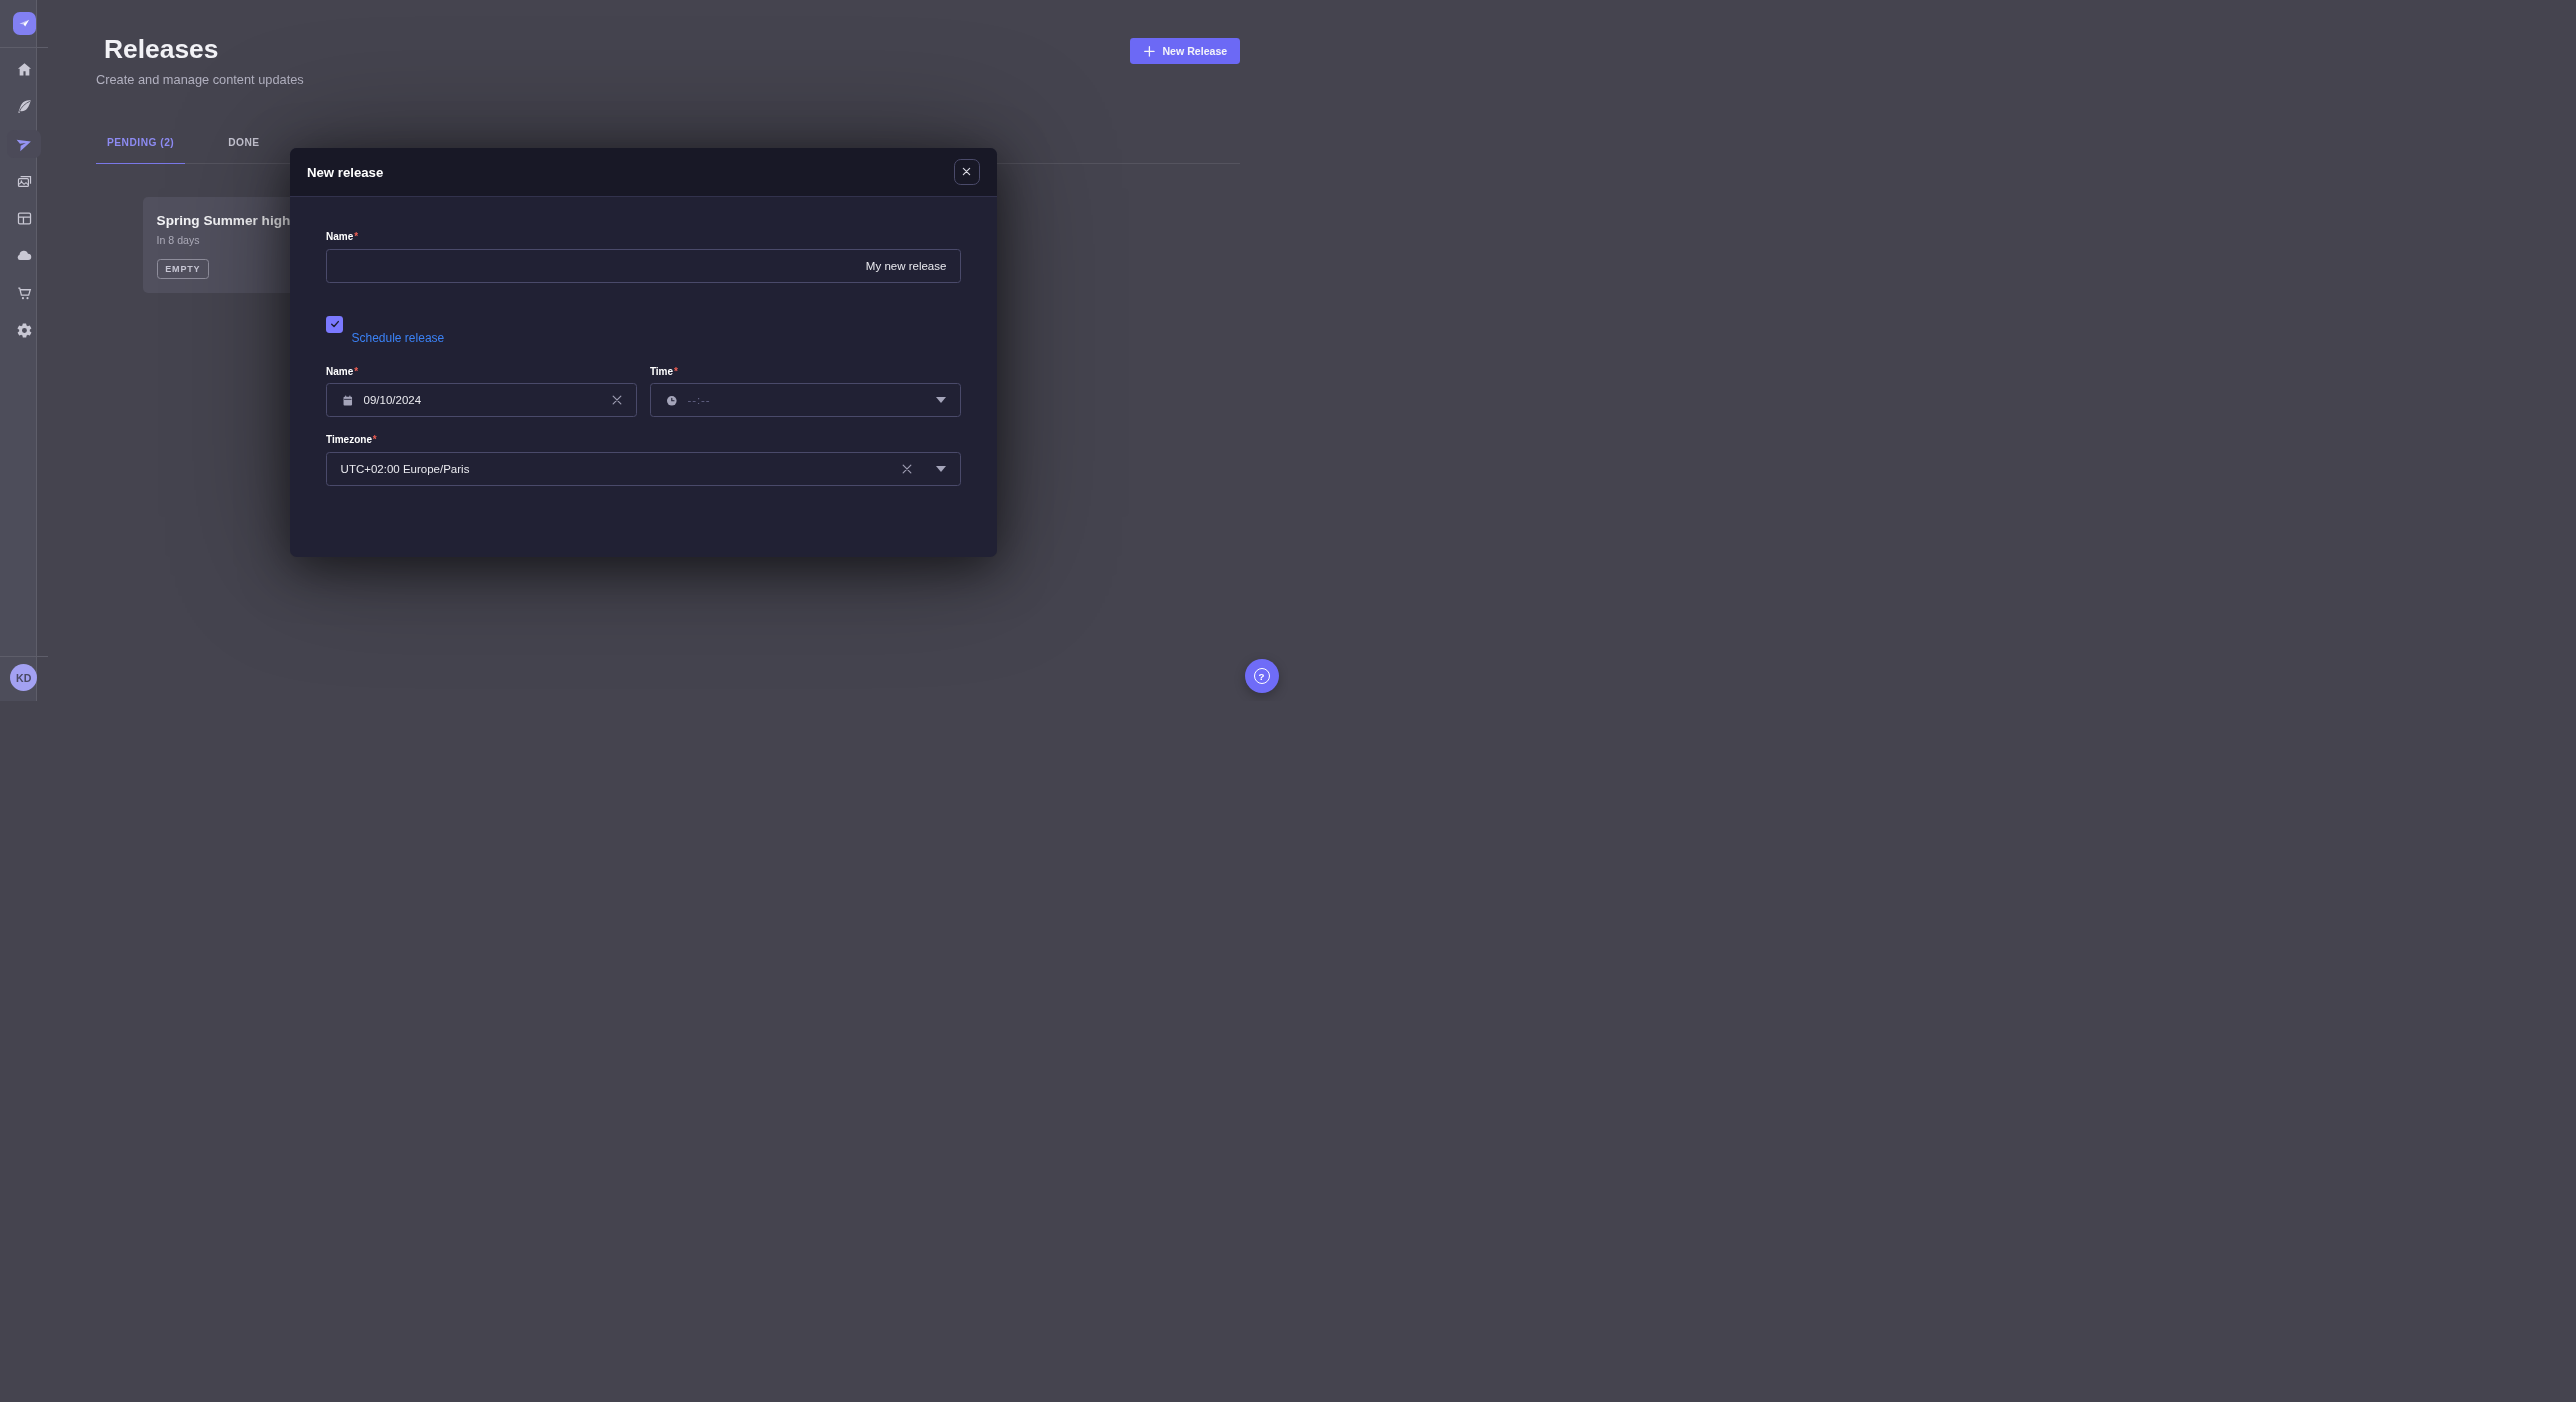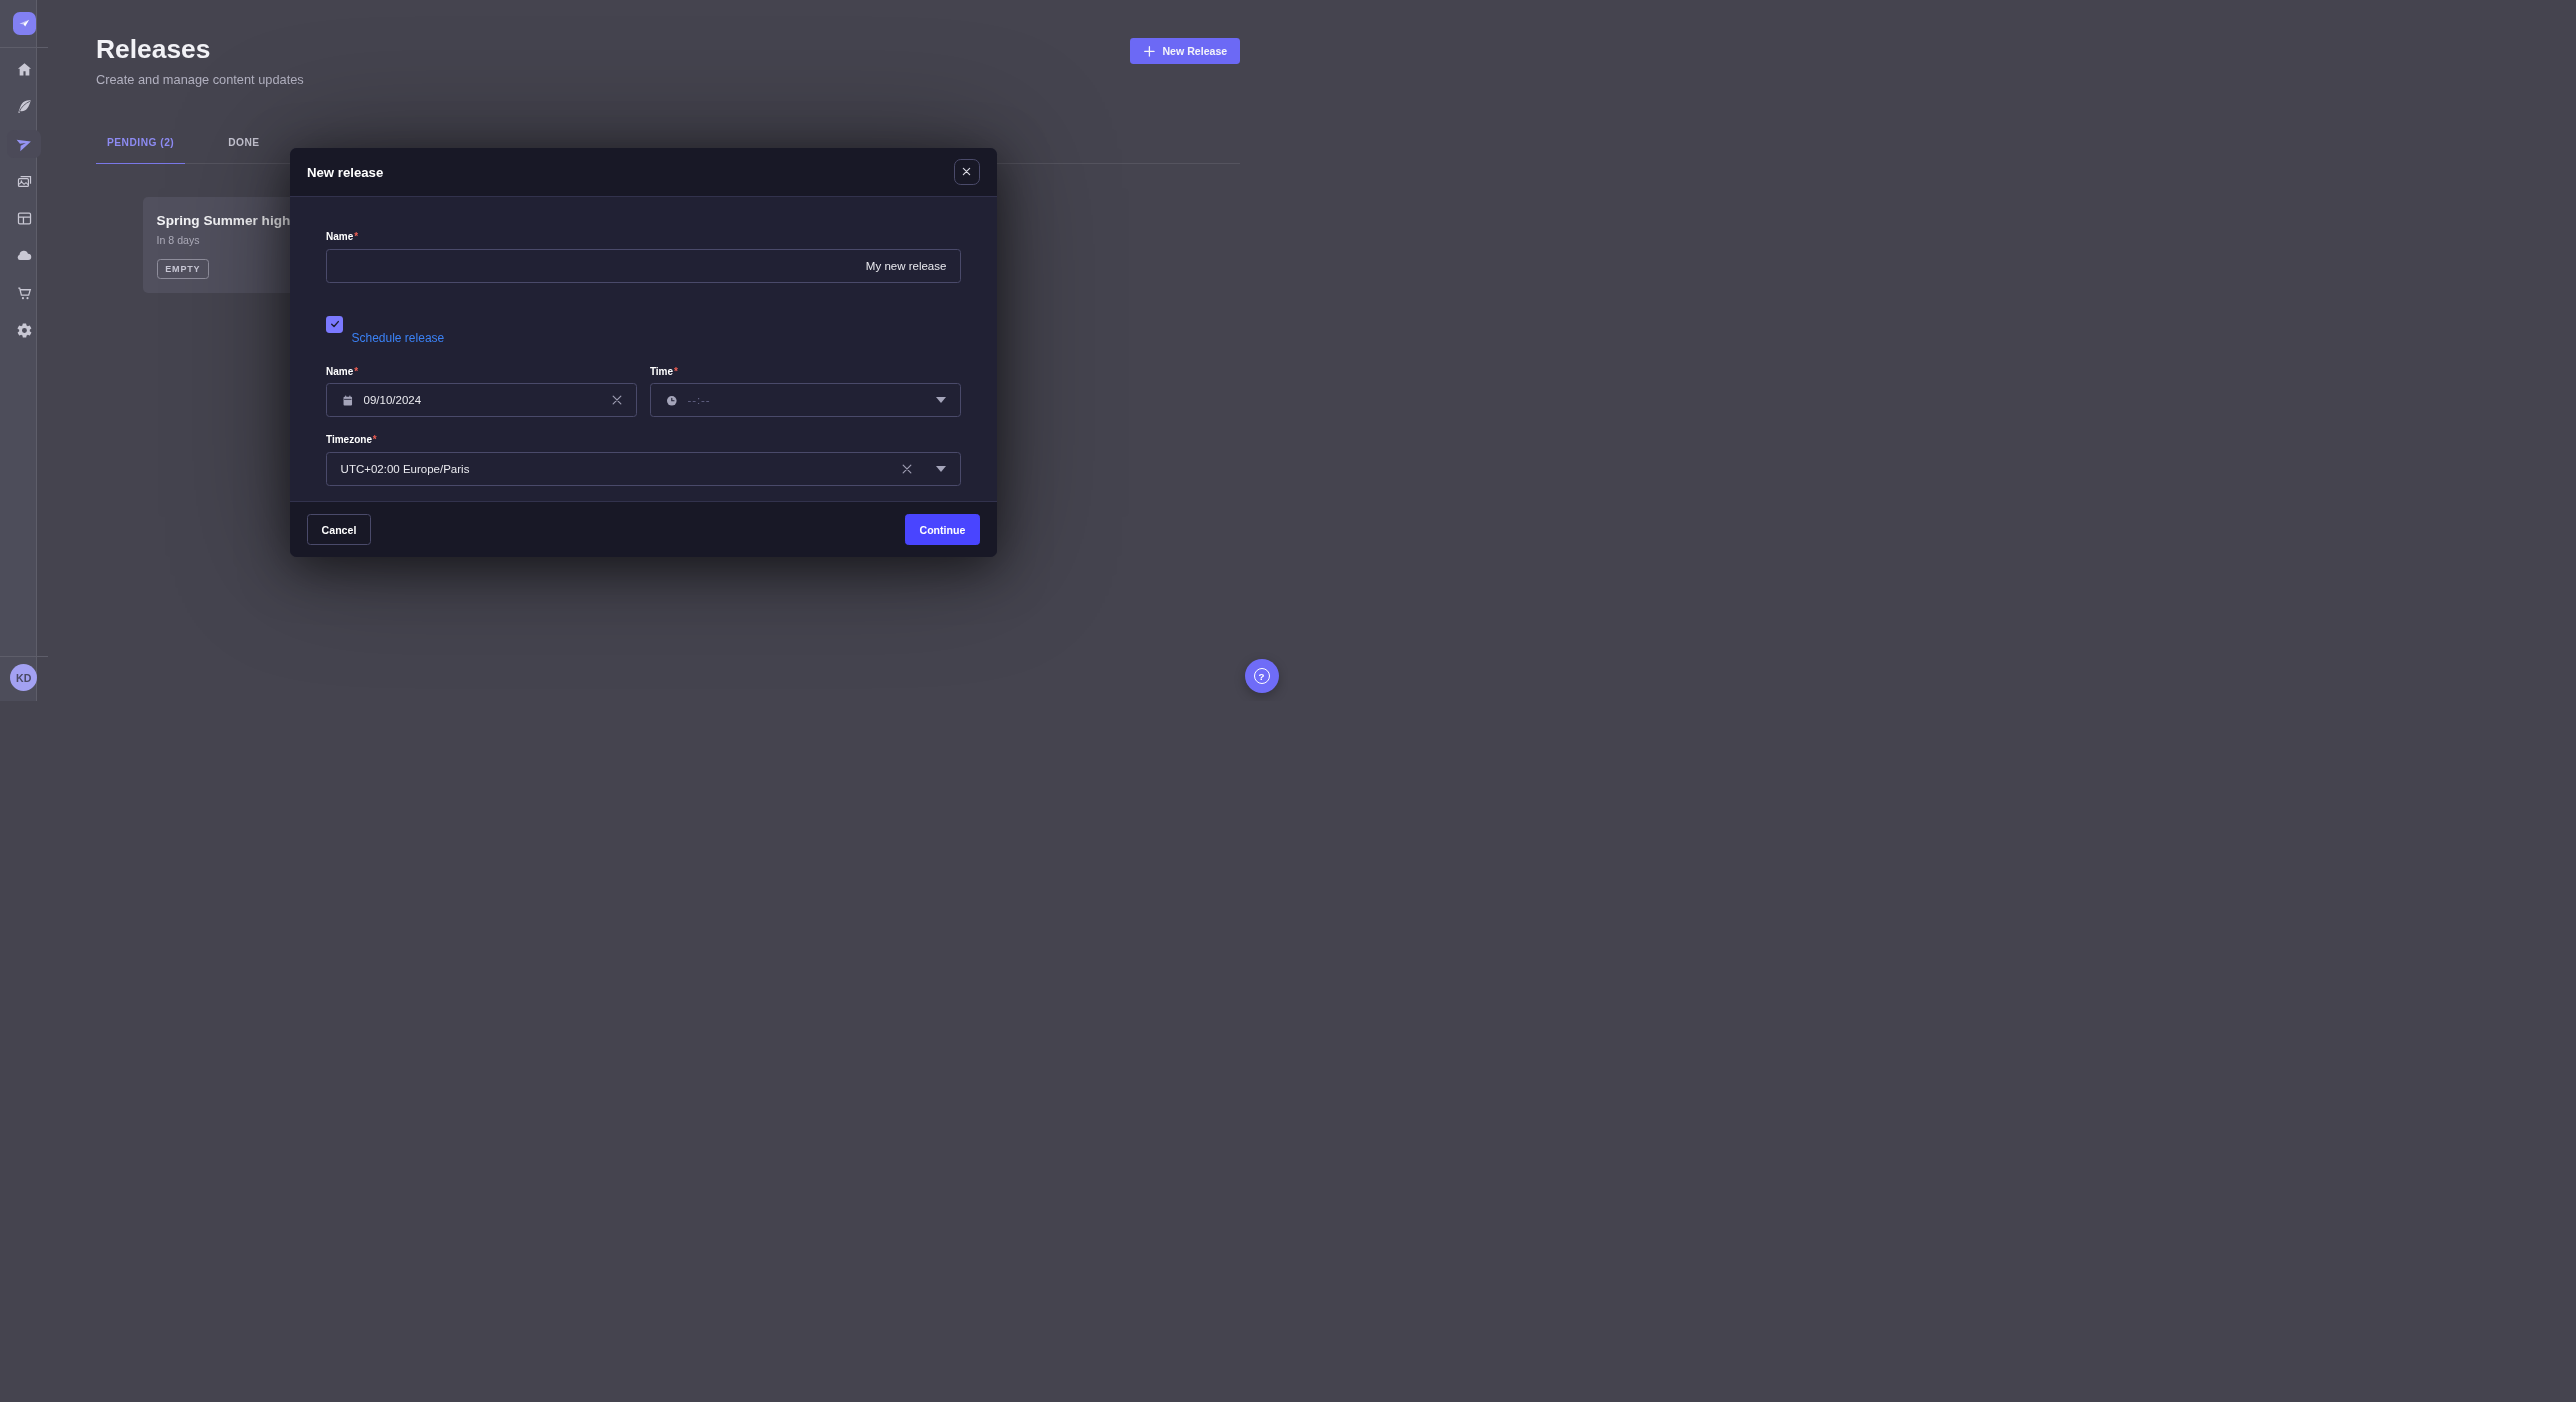--- a/index.html
+++ b/index.html
@@ -15,21 +15,21 @@
   .nav { position:absolute; top:55px; left:0; width:48px; display:flex; flex-direction:column; align-items:center; }
   .nav-item { width:34px; height:28px; margin-bottom:9.4px; border-radius:6.8px;
     display:flex; align-items:center; justify-content:center; color:#c9c8d4; cursor:pointer; }
   .nav-item.active { background:#4b4a58; color:#9593f2; }
   .avatar { position:absolute; left:10.2px; top:664px; width:27px; height:27px; border-radius:50%;
     background:#a3a1f2; color:#4a4964; font-size:10.6px; font-weight:700;
     display:flex; align-items:center; justify-content:center; cursor:pointer; }
 
   
   .main { position:absolute; left:48px; top:0; right:0; bottom:0; z-index:1; }
-  .page-title { position:absolute; left:48px; top:34px; font-size:26.4px; font-weight:700; color:#f2f2f6; }
+  .page-title { position:absolute; left:56px; top:34px; font-size:26.4px; font-weight:700; color:#f2f2f6; }
   .page-subtitle { position:absolute; left:48px; top:72px; font-size:12.8px; color:#b2b1c0; }
   .new-release-btn { position:absolute; right:48px; top:38px; height:26.4px; padding:0 12.8px;
     background:#6c69f5; border:none; border-radius:3.4px; color:#f4f4fa; font-size:10.6px; font-weight:600;
     font-family:inherit; display:flex; align-items:center; gap:6.8px; cursor:pointer; }
   .tabbar { position:absolute; left:48px; right:48px; top:130px; height:34px; border-bottom:0.9px solid #55545f; display:flex;gap:32px; }
   .tab { padding:6.8px 11px 0; font-size:10.2px; font-weight:700; letter-spacing:0.5px; height:34px; cursor:pointer; }
   .tab.active { color:#8d8bf3; border-bottom:1.7px solid #7a78e8; }
   .tab.inactive { color:#c6c5d2; }
   .release-card { position:absolute; left:95px; top:197px; width:426px; height:96px;
     background:#51505e; border-radius:5.1px; padding:16px 13.6px; cursor:pointer; }
@@ -271,22 +271,18 @@
               <svg width="12" height="12" viewBox="0 0 14 14" stroke="#9d9cb1" stroke-width="1.4" stroke-linecap="round">
                 <path d="M2.5 2.5l9 9M11.5 2.5l-9 9"></path>
               </svg>
             </button>
           <span class="caret"></span>
         </div>
       </div>
     </div>
   </div>
 
-  <div class="modal-footer">
-    <button class="btn btn-tertiary">Cancel</button>
-    <button class="btn btn-primary">Continue</button>
-  </div>
 </div>
 
 <button class="help-fab">
   <span class="q-ring">?</span>
 </button>
 
 
 </body></html>

